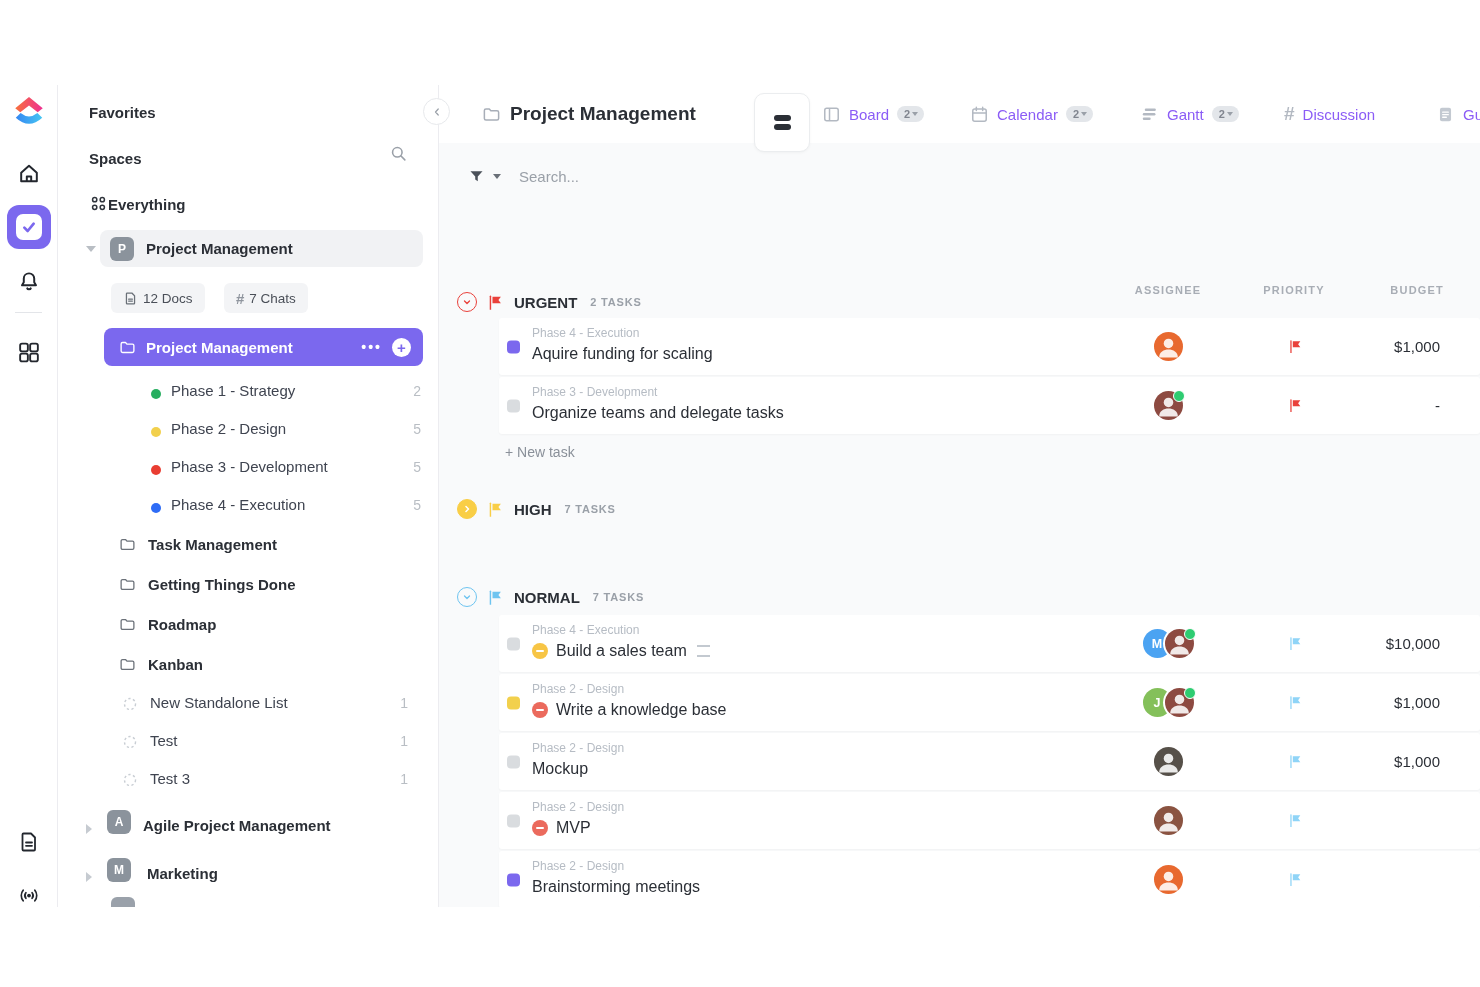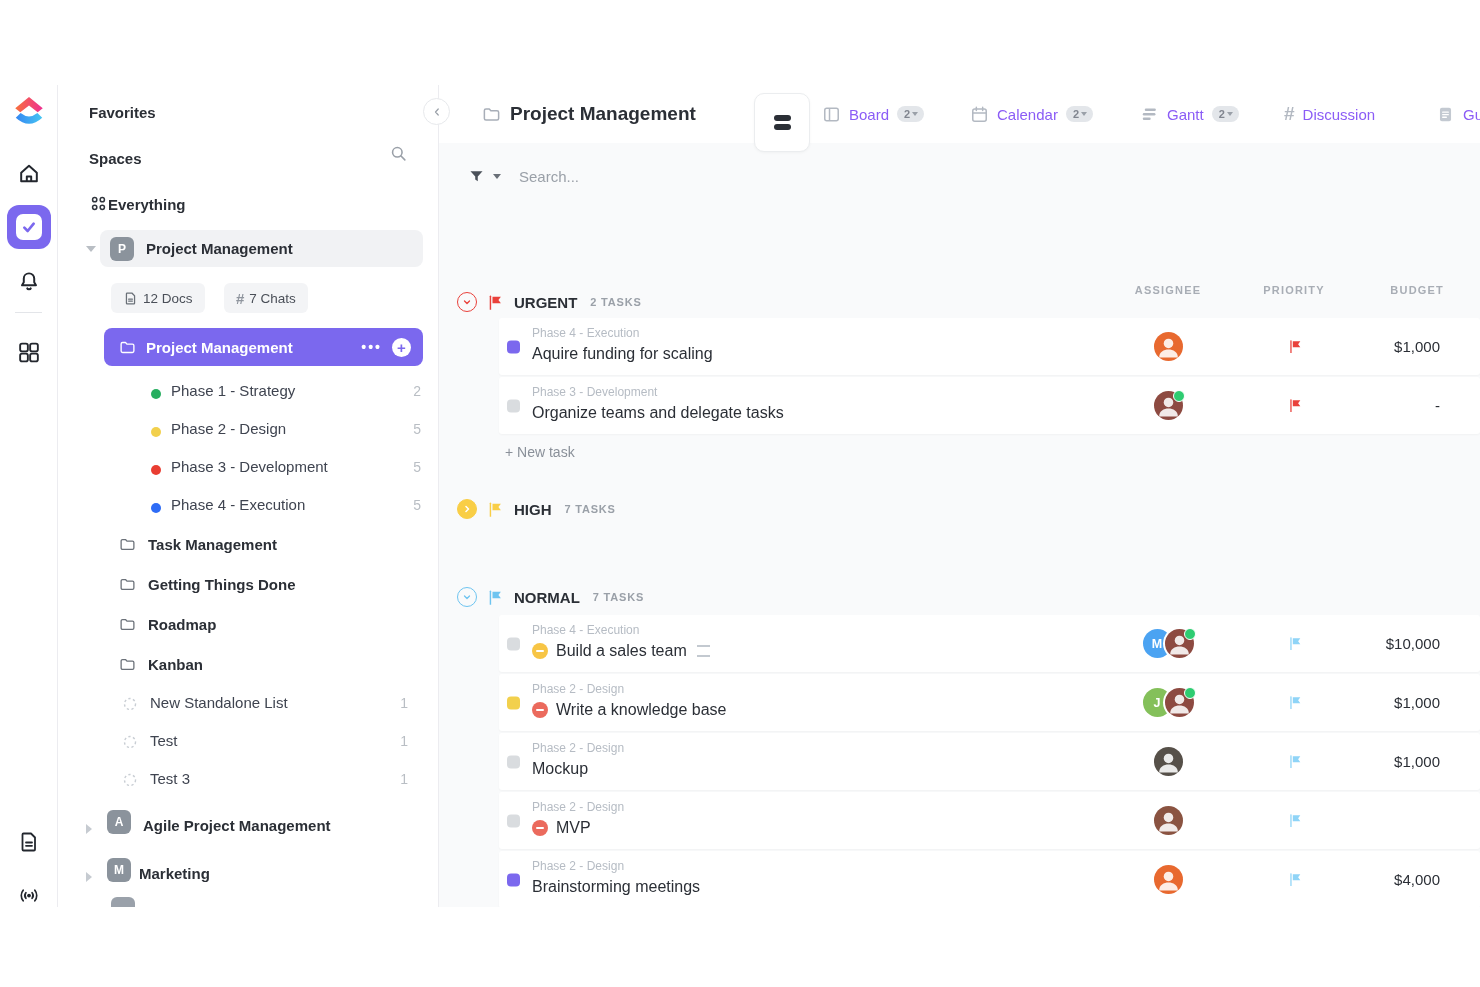--- a/index.html
+++ b/index.html
@@ -268,21 +268,21 @@
     </div>
 
     <div class="sb-abs" style="top:717px;left:28px;height:32px">
       <span class="caret-right"></span>
       <span class="space-avatar" style="margin-left:15px">A</span>
       <span class="sb-item-text sb-bold" style="margin-left:12px">Agile Project Management</span>
     </div>
     <div class="sb-abs" style="top:765px;left:28px;height:32px">
       <span class="caret-right"></span>
       <span class="space-avatar" style="margin-left:15px">M</span>
-      <span class="sb-item-text sb-bold" style="margin-left:8px">Marketing</span>
+      <span class="sb-item-text sb-bold" style="margin-left:16px">Marketing</span>
     </div>
     <div class="partial-space"></div>
   </div>
 
   <div class="collapse-btn">
     <svg width="12" height="12" viewBox="0 0 24 24" fill="none" stroke="#9aa0a8" stroke-width="2.4" stroke-linecap="round" stroke-linejoin="round">
         <path d="M14.5 6 L9 12 L14.5 18"></path>
       </svg>
   </div>
 
@@ -578,18 +578,17 @@
                 <path d="M5 24.5c0-5 4.5-7.5 9-7.5s9 2.5 9 7.5" fill="rgba(255,255,255,.88)"></path>
               </svg>
             </span>
         </div>
         <div class="cell-flag" style="color: rgb(143, 212, 247);">
           <svg class="flagsvg" width="17" height="17" viewBox="0 0 24 24" fill="currentColor">
               <path d="M5.6 3.1c.5 0 .9.4.9.9V21h-1.8V4c0-.5.4-.9.9-.9Z"></path>
               <path d="M8.2 4.6h10.6l-3.1 4.2 3.1 4.2H8.2Z"></path>
             </svg>
         </div>
-        <div class="cell-budget">$4,000</div>
       </div>
 
     </div>
   </div>
 </div>
 
 </body></html>

